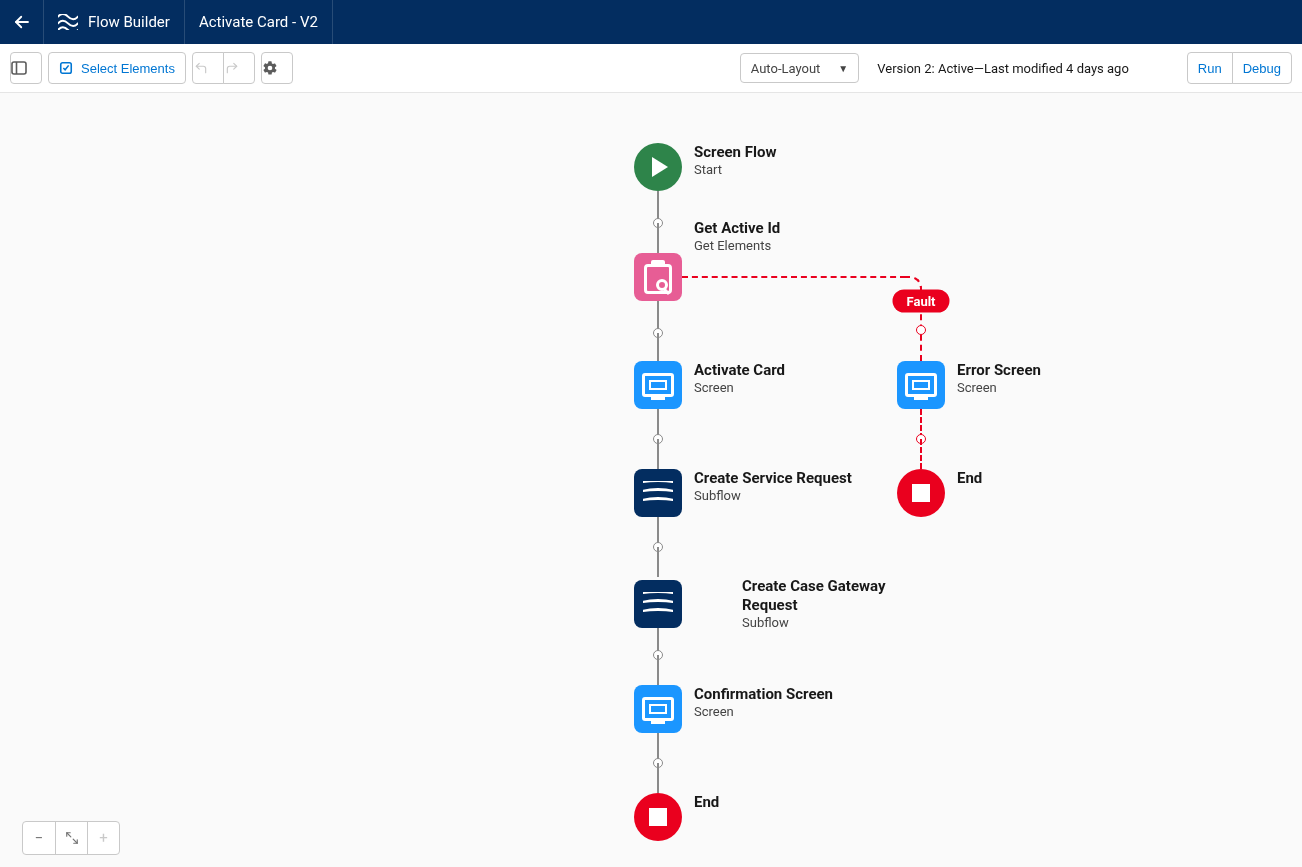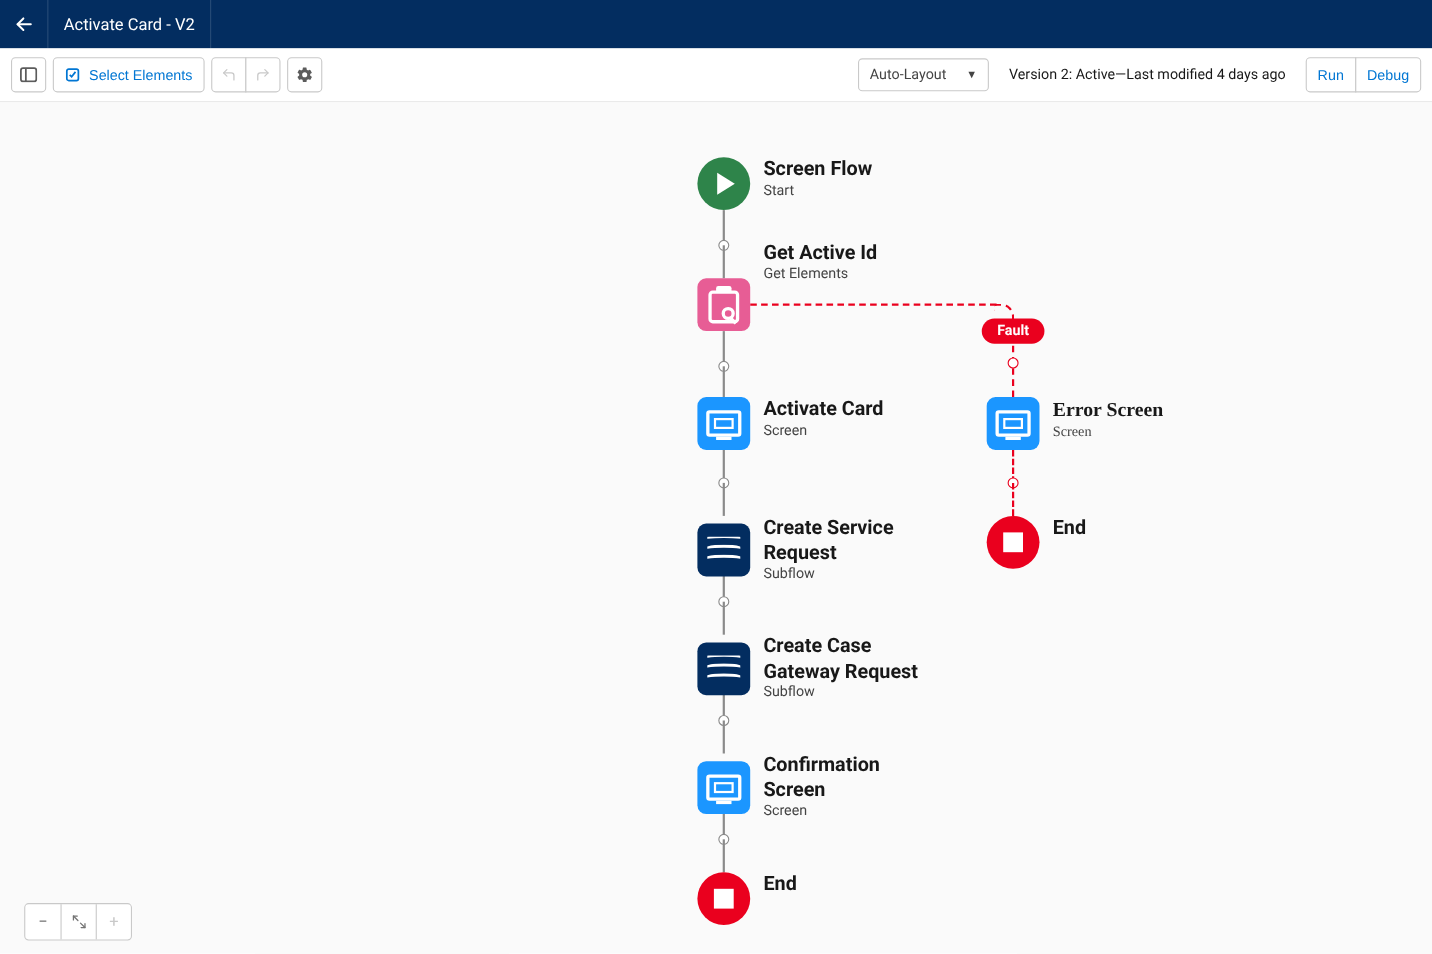--- a/index.html
+++ b/index.html
@@ -38,21 +38,21 @@
     align-items: center;
     height: 49px;
     border-bottom: 1px solid #e5e5e5;
     padding: 0 10px;
     gap: 6px;
     background: #ffffff;
   }
   .btn {
     display: inline-flex;
     align-items: center;
-    justify-content: center;
+    justify-content: space-between;
     height: 32px;
     padding: 0 10px;
     border: 1px solid #c9c9c9;
     border-radius: 4px;
     background: #ffffff;
     color: #0176d3;
     font-size: 13px;
     cursor: pointer;
     white-space: nowrap;
   }
@@ -65,21 +65,21 @@
   .toolbar .select-elements { gap:8px; }
 
   .spacer { flex:1; }
   .layout-dropdown {
     display:inline-flex; align-items:center; height:30px;
     padding: 0 10px; border:1px solid #c9c9c9; border-radius:4px;
     gap:18px; color:#444; cursor:pointer; margin-right:12px;
   }
   .chevron-down-icon { font-size:10px; color:#444; }
   .status-text { color:#181818; font-size:13px; margin-right:12px;}
-  .right-group { display:inline-flex; }
+  .right-group { display:inline-flex;margin-left:40px; }
   .right-group .btn { border-radius:0; margin-left:-1px;}
   .right-group .btn:first-child { border-radius:4px 0 0 4px; margin-left:0;}
   .right-group .btn:last-child { border-radius:0 4px 4px 0;}
 
   .canvas {
     position: relative;
     width: 1302px;
     height: 774px; 
     background: #fafafa;
     overflow:hidden;
@@ -101,21 +101,21 @@
     display:flex;
     align-items:center;
     gap:12px;
   }
   .node .icon {
     width:48px; height:48px; border-radius:8px;
     display:flex; align-items:center; justify-content:center;
     flex-shrink:0;
   }
   .node .label { display:flex; flex-direction:column; line-height:1.25; max-width: 160px;}
-  .node .label .title { font-weight:700; font-size:18px; color:#181818;}
+  .node .label .title { font-weight:700; font-size:15px; color:#181818;}
   .node .label .subtitle { font-size:13px; color:#444;}
   .node.end .icon { border-radius:50%; }
 
   .start-icon { background:#2e844a; border-radius:50% !important;}
   .play::before{
     content:""; display:block; width:0; height:0;
     border-left:16px solid #fff; border-top:10px solid transparent; border-bottom:10px solid transparent;
     margin-left:4px;
   }
   .pink-icon { background:#e75d95;}
@@ -199,20 +199,30 @@
 <body>
 
 <div class="header">
   <div class="cell back">
     <span class="arrow-icon">
       <svg width="18" height="18" viewBox="0 0 24 24" fill="none" stroke="#ffffff" stroke-width="2.4" stroke-linecap="round" stroke-linejoin="round">
         <line x1="20" y1="12" x2="4" y2="12"></line>
           <polyline points="11 5 4 12 11 19"></polyline>
       </svg>
     </span>
+  </div>
+  <div class="cell brand">
+    <span class="flow-icon">
+      <svg width="20" height="16" viewBox="0 0 30 24" fill="none" stroke="#ffffff" stroke-width="3" stroke-linecap="round">
+        <path d="M0 4 Q7 -4 15 4 T30 4"></path>
+        <path d="M0 14 Q7 6 15 14 T30 14"></path>
+        <path d="M0 24 Q7 16 15 24 T30 24"></path>
+      </svg>
+    </span>
+    <span>Flow Builder</span>
   </div>
   <div class="cell title">
     <span>Activate Card - V2</span>
   </div>
 </div>
 
 <div class="toolbar">
   <button class="btn icon-only">
     <span>
       <svg width="16" height="14" viewBox="0 0 16 14" fill="none" stroke="#5c5c5c" stroke-width="1.6">
@@ -363,21 +373,21 @@
   </div>
 
   <div class="node" style="left:634px; top:484px;">
     <div class="icon navy-icon">
       <div class="wave-glyph">
           <div class="w w1"></div>
           <div class="w w2"></div>
           <div class="w w3"></div>
         </div>
     </div>
-    <div class="label" style="align-self:flex-start;">
+    <div class="label" style="align-self:flex-start;margin-left:48px;">
       <span class="title">Create Case Gateway Request</span>
       <span class="subtitle">Subflow</span>
     </div>
   </div>
 
   <div class="node" style="left:634px; top:592px;align-items:center;">
     <div class="icon blue-icon">
         <div class="screen-glyph"></div>
       </div>
     <div class="label" style="align-self:flex-start;">
@@ -392,21 +402,21 @@
       </div>
     <div class="label" style="align-self:flex-start;">
       <span class="title">End</span>
     </div>
   </div>
 
   <div class="node" style="left:897px; top:268px;">
     <div class="icon blue-icon">
         <div class="screen-glyph"></div>
       </div>
-    <div class="label" style="align-self:flex-start;font-family:Liberation Serif, serif;">
+    <div class="label" style="align-self:flex-start;">
       <span class="title">Error Screen</span>
       <span class="subtitle">Screen</span>
     </div>
   </div>
 
   <div class="node end" style="left:897px; top:376px;">
     <div class="icon red-icon">
         <span class="square-stop"></span>
       </div>
     <div class="label" style="align-self:flex-start;">

